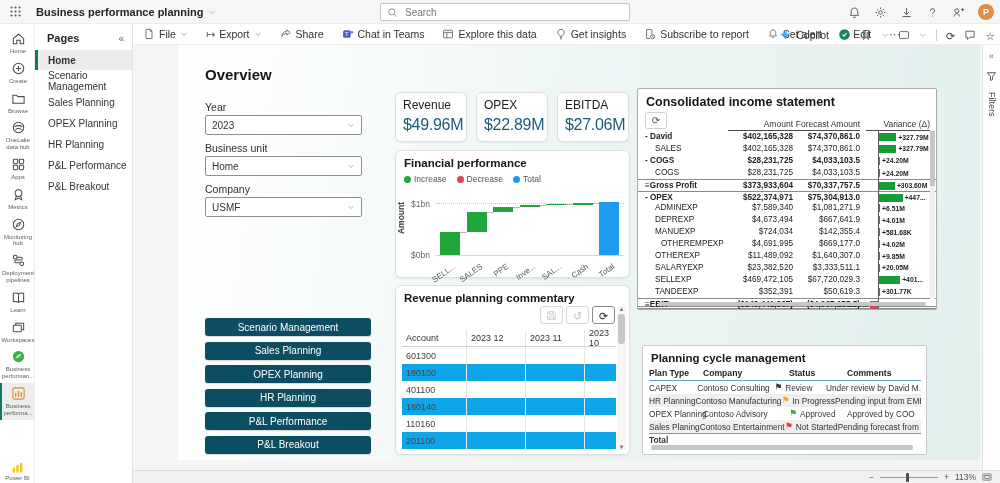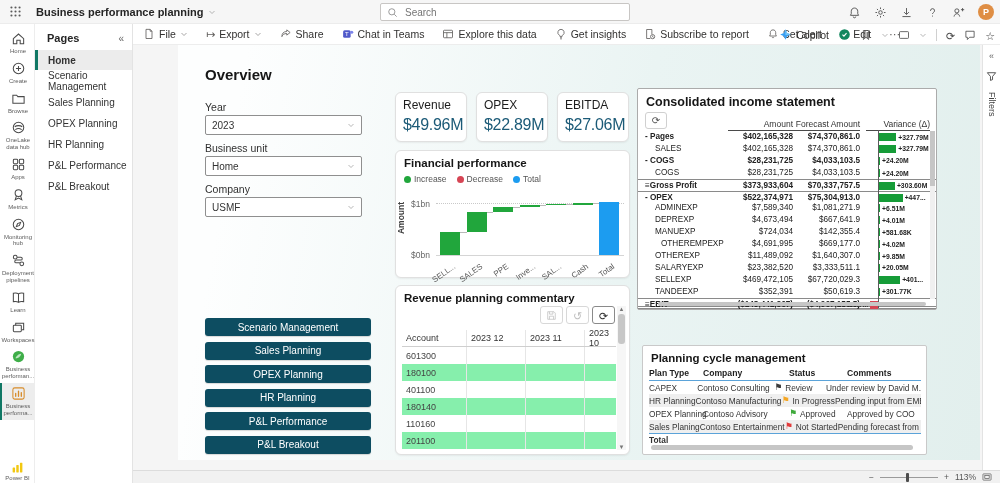--- a/index.html
+++ b/index.html
@@ -71,21 +71,21 @@
   #fin-xlabel{position:absolute;left:0;right:0;bottom:4px;text-align:center;font-size:8.5px;font-weight:bold;color:#3f3f3f;}
   #fin-ylabel{position:absolute;left:-18px;top:62px;font-size:8.5px;font-weight:bold;color:#3f3f3f;transform:rotate(-90deg);width:46px;text-align:center;}
 
   
   #commentary-card{left:395px;top:285px;width:235px;height:170px;}
   #commentary-btns{position:absolute;right:14px;top:20px;display:flex;gap:3px;}
   .mini-btn{width:23px;height:18px;border:1px solid #d8d8d8;border-radius:3px;background:#fff;display:flex;align-items:center;justify-content:center;color:#bfbfbf;cursor:pointer;}
   .mini-btn.active{border-color:#8a8a8a;color:#333;}
   .cm-row{position:absolute;left:6px;width:214px;height:17px;display:flex;align-items:center;font-size:9px;color:#444;}
   .cm-row.head{font-size:9px;color:#333;border-bottom:1px solid #cfcfcf;}
-  .cm-row.stripe{background:#86efac;}
+  .cm-row.stripe{background:#0ea5e9;}
   .cm-cell{padding-left:4px;border-left:1px solid #e6e6e6;height:100%;display:flex;align-items:center;}
   .cm-cell:first-child{border-left:none;}
   #cm-vscroll{position:absolute;right:3px;top:20px;width:9px;height:144px;background:#f6f6f6;display:flex;flex-direction:column;align-items:center;font-size:6px;color:#777;}
   #cm-thumb{width:7px;height:30px;background:#c7c7c7;border-radius:3px;margin-top:2px;}
 
   
   .nav-btn{position:absolute;left:205px;width:166px;height:18px;background:#0d4d61;color:#fff;font-size:10px;border-radius:3px;display:flex;align-items:center;justify-content:center;cursor:pointer;box-shadow:0 1px 1px rgba(0,0,0,.15);}
 
   
   #income-card{left:637px;top:88px;width:300px;height:222px;background:#fff;border:1px solid #ababab;border-radius:2px;}
@@ -598,21 +598,21 @@
   <div id="income-card" class="abs">
     <div class="card-title" style="font-size:12.5px">Consolidated income statement</div>
     <div id="is-refresh">⟳</div>
     <div id="is-heads">
         <div class="is-head" style="left: 90px; width: 65px;">Amount</div>
         <div class="is-head" style="left: 155px; width: 67px;">Forecast Amount</div>
         <div class="is-head" style="left: 228px; width: 64px; ">Variance (Δ)</div>
       </div>
     <div id="is-rows">
         <div class="is-row" style="top: 42px;">
-          <div class="is-name" style="left: 7px; font-weight: bold;">- Pages</div>
+          <div class="is-name" style="left: 7px; font-weight: bold;">- David</div>
           <div class="is-amt" style="left: 90px; width: 65px; font-weight: bold;">$402,165,328</div>
           <div class="is-amt" style="left: 158px; width: 64px; font-weight: bold;">$74,370,861.0</div>
           <div class="is-bar" style="width: 17.7007px; background: rgb(22, 156, 56); left: 240.5px;"></div>
           <div class="is-vlabel" style="left: 260.201px;">+327.79M</div>
         </div>
         <div class="is-row" style="top: 53.9px;">
           <div class="is-name" style="left: 17px;">SALES</div>
           <div class="is-amt" style="left: 90px; width: 65px;">$402,165,328</div>
           <div class="is-amt" style="left: 158px; width: 64px;">$74,370,861.0</div>
           <div class="is-bar" style="width: 17.7007px; background: rgb(22, 156, 56); left: 240.5px;"></div>

